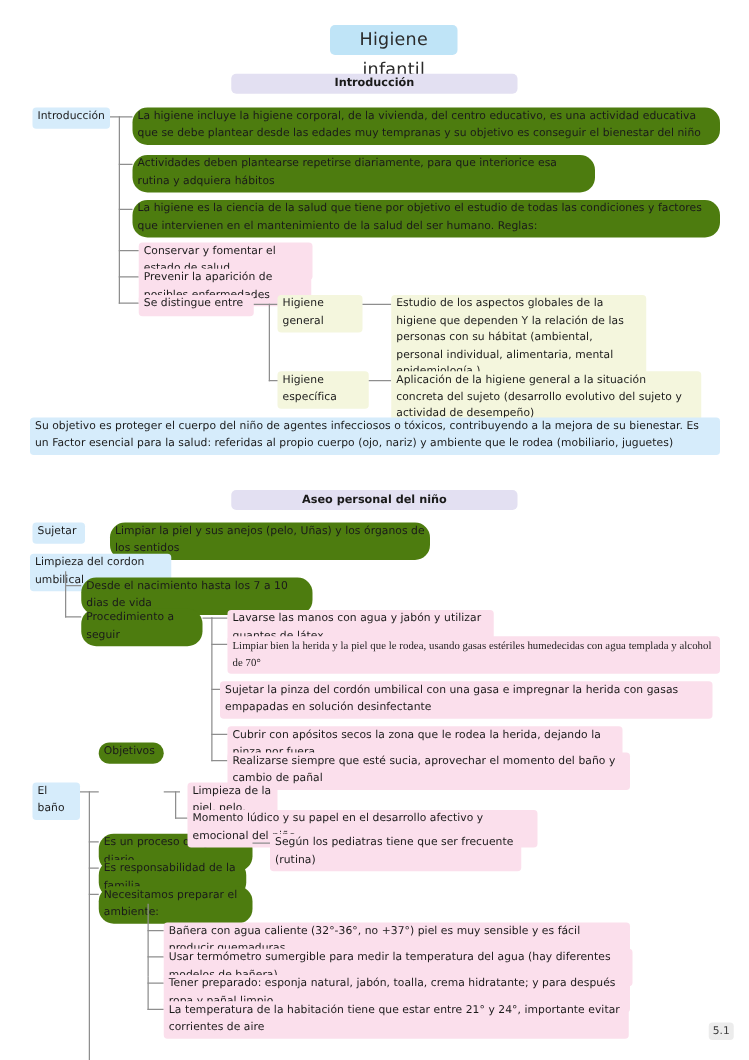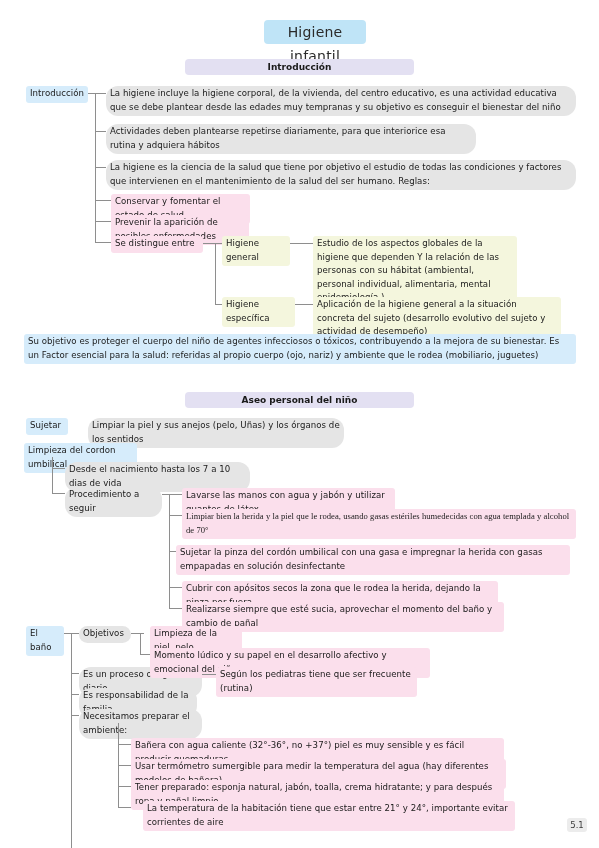--- a/index.html
+++ b/index.html
@@ -8,21 +8,21 @@
     font-family:"DejaVu Sans","Liberation Sans",sans-serif;
     color:#1a1a1a;
     -webkit-font-smoothing:antialiased;
   }
   .page{position:absolute;inset:0;}
 
   
   .bx{position:absolute;box-sizing:border-box;padding:1px 4px 2px 4px;
       border-radius:3px;line-height:13.5px;font-size:8.6px;letter-spacing:.05px;}
   .blue  {background:#d6ecfb;}
-  .green {background:#e5e5e5;border-radius:12px;}
+  .green {background:#4d7c0f;border-radius:12px;}
   .pink  {background:#fbdfec;}
   .cream {background:#f4f6dd;}
 
   
   #title{
     position:absolute;left:264px;top:20px;width:102px;height:24px;
     background:#bfe4f7;border-radius:4px;
     font-size:14px;line-height:24px;text-align:center;color:#2a2a2a;
     letter-spacing:.2px;
   }
@@ -117,42 +117,42 @@
   <div class="bx pink" style="left:182px;top:602px;width:322px;">Realizarse siempre que esté sucia, aprovechar el momento del baño y cambio de pañal</div>
 
   <div class="bx blue" style="left:26px;top:626px;width:38px;">El baño</div>
 
   <div class="hl" style="left:64px;top:633px;width:15px;"></div>
   <div class="vl" style="left:71px;top:633px;height:215px;"></div>
   <div class="hl" style="left:71px;top:673px;width:8px;"></div>
   <div class="hl" style="left:71px;top:694px;width:8px;"></div>
   <div class="hl" style="left:71px;top:715px;width:8px;"></div>
 
-  <div class="bx green" style="left:79px;top:626px;width:52px;">Objetivos</div>
+  <div class="bx green" style="left:79px;top:594px;width:52px;">Objetivos</div>
   <div class="bx green" style="left:79px;top:667px;width:123px;">Es un proceso obligado diario</div>
   <div class="bx green" style="left:79px;top:688px;width:118px;">Es responsabilidad de la familia</div>
   <div class="bx green" style="left:79px;top:709px;width:123px;">Necesitamos preparar el ambiente:</div>
 
   <div class="hl" style="left:131px;top:633px;width:13px;"></div>
   <div class="vl" style="left:140px;top:633px;height:22px;"></div>
   <div class="hl" style="left:140px;top:654px;width:10px;"></div>
 
-  <div class="bx pink" style="left:150px;top:626px;width:92px;">Limpieza de la piel, pelo,</div>
+  <div class="bx pink" style="left:150px;top:626px;width:72px;">Limpieza de la piel, pelo,</div>
   <div class="bx pink" style="left:150px;top:648px;width:280px;">Momento lúdico y su papel en el desarrollo afectivo y emocional del niño</div>
 
   <div class="hl" style="left:202px;top:674px;width:14px;"></div>
   <div class="bx pink" style="left:216px;top:667px;width:201px;">Según los pediatras tiene que ser frecuente (rutina)</div>
 
   <div class="vl" style="left:118px;top:723px;height:58px;"></div>
   <div class="hl" style="left:118px;top:744px;width:13px;"></div>
   <div class="hl" style="left:118px;top:765px;width:13px;"></div>
   <div class="hl" style="left:118px;top:786px;width:13px;"></div>
   <div class="hl" style="left:118px;top:807px;width:13px;"></div>
   <div class="vl" style="left:118px;top:781px;height:27px;"></div>
 
   <div class="bx pink" style="left:131px;top:738px;width:373px;">Bañera con agua caliente (32°-36°, no +37°) piel es muy sensible y es fácil producir quemaduras.</div>
   <div class="bx pink" style="left:131px;top:759px;width:375px;">Usar termómetro sumergible para medir la temperatura del agua (hay diferentes modelos de bañera)</div>
   <div class="bx pink" style="left:131px;top:780px;width:373px;">Tener preparado: esponja natural, jabón, toalla, crema hidratante; y para después ropa y pañal limpio</div>
-  <div class="bx pink" style="left:131px;top:801px;width:372px;margin-left:12px;">La temperatura de la habitación tiene que estar entre 21° y 24°, importante evitar corrientes de aire</div>
+  <div class="bx pink" style="left:131px;top:801px;width:372px;">La temperatura de la habitación tiene que estar entre 21° y 24°, importante evitar corrientes de aire</div>
 
   <div id="pagenum">5.1</div>
 
 </div>
 
 </body></html>

